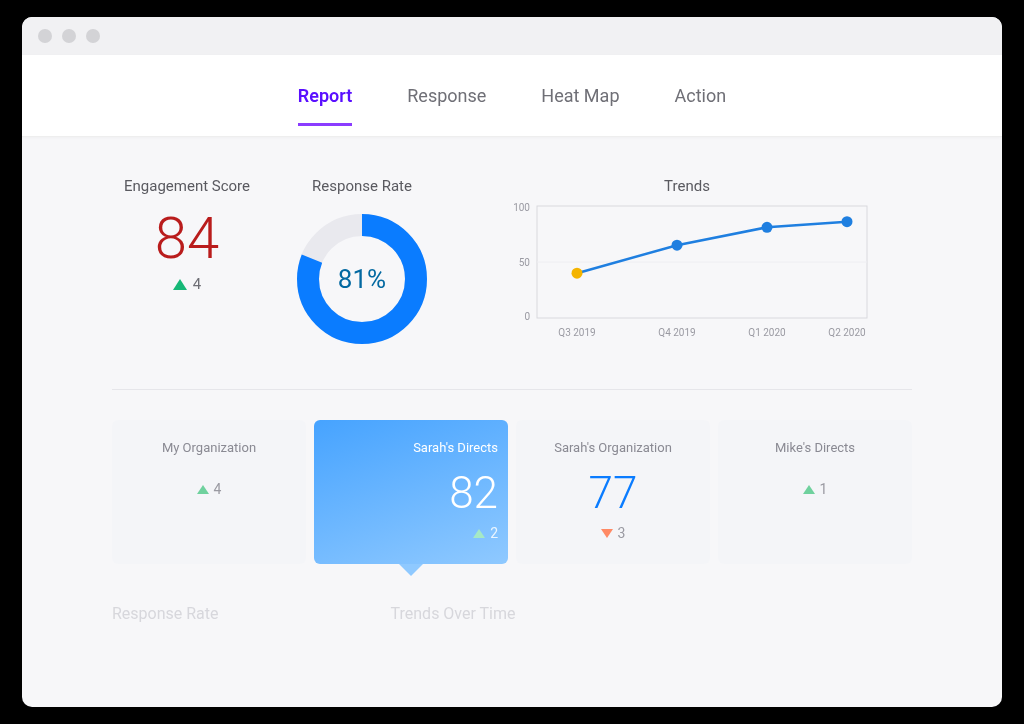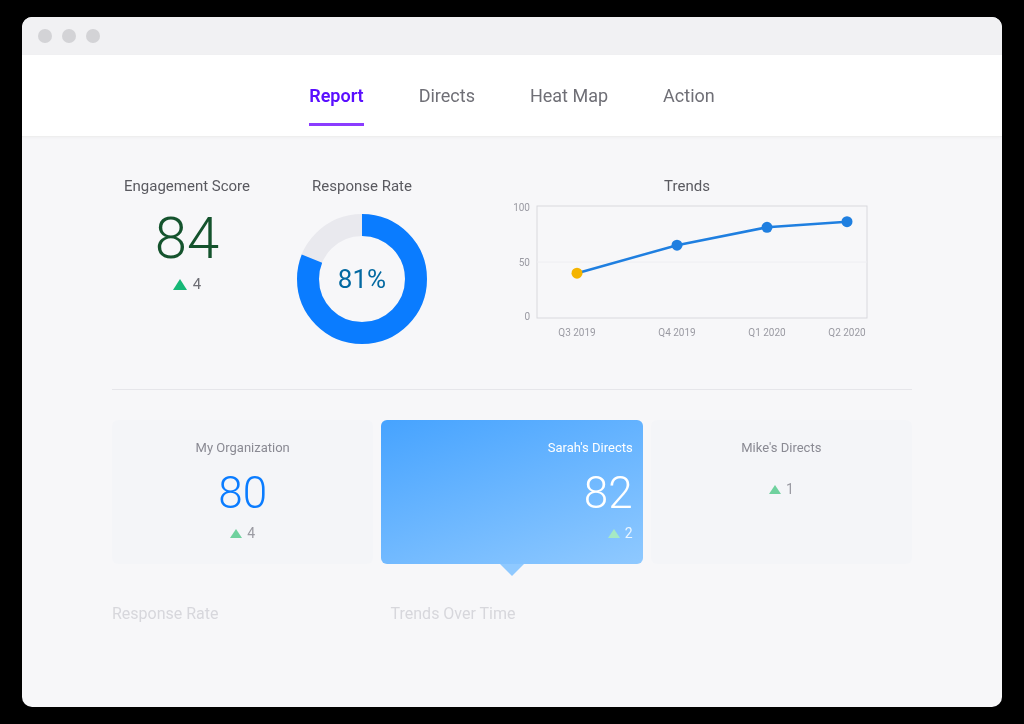--- a/index.html
+++ b/index.html
@@ -80,21 +80,21 @@
     }
     .section-title {
       font-size: 15px;
       color: #5a5a60;
       font-weight: 400;
       margin-bottom: 14px;
     }
     .big-score {
       font-size: 58px;
       font-weight: 300;
-      color: #14532d;
+      color: #b91c1c;
       line-height: 1;
     }
     .delta {
       display: inline-flex;
       align-items: center;
       gap: 6px;
       margin-top: 8px;
       font-size: 15px;
       color: #6f6f76;
     }
@@ -225,21 +225,21 @@
 
 <div class="browser-window">
   <div class="title-bar">
     <div class="dot"></div>
     <div class="dot"></div>
     <div class="dot"></div>
   </div>
 
   <div class="tab-bar">
     <div class="tab active">Report</div>
-    <div class="tab">Directs</div>
+    <div class="tab">Response</div>
     <div class="tab">Heat Map</div>
     <div class="tab">Action</div>
   </div>
 
   <div class="content">
 
     <div class="summary-row">
 
       <div class="engagement">
         <div class="section-title">Engagement Score</div>
@@ -289,36 +289,43 @@
       </div>
 
     </div>
 
     <div class="divider"></div>
 
     <div class="cards-row">
 
       <div class="card">
         <div class="card-title">My Organization</div>
-        <div class="card-score">80</div>
         <div class="card-delta">
           <span class="tri-up-light"></span>
           <span>4</span>
         </div>
       </div>
 
       <div class="card active">
         <div class="card-title">Sarah's Directs</div>
         <div class="card-score">82</div>
         <div class="card-delta">
           <span class="tri-up-white"></span>
           <span>2</span>
         </div>
       </div>
 
+      <div class="card">
+        <div class="card-title">Sarah's Organization</div>
+        <div class="card-score">77</div>
+        <div class="card-delta">
+          <span class="tri-down"></span>
+          <span>3</span>
+        </div>
+      </div>
 
       <div class="card">
         <div class="card-title">Mike's Directs</div>
         <div class="card-delta">
           <span class="tri-up-light"></span>
           <span>1</span>
         </div>
       </div>
 
     </div>

